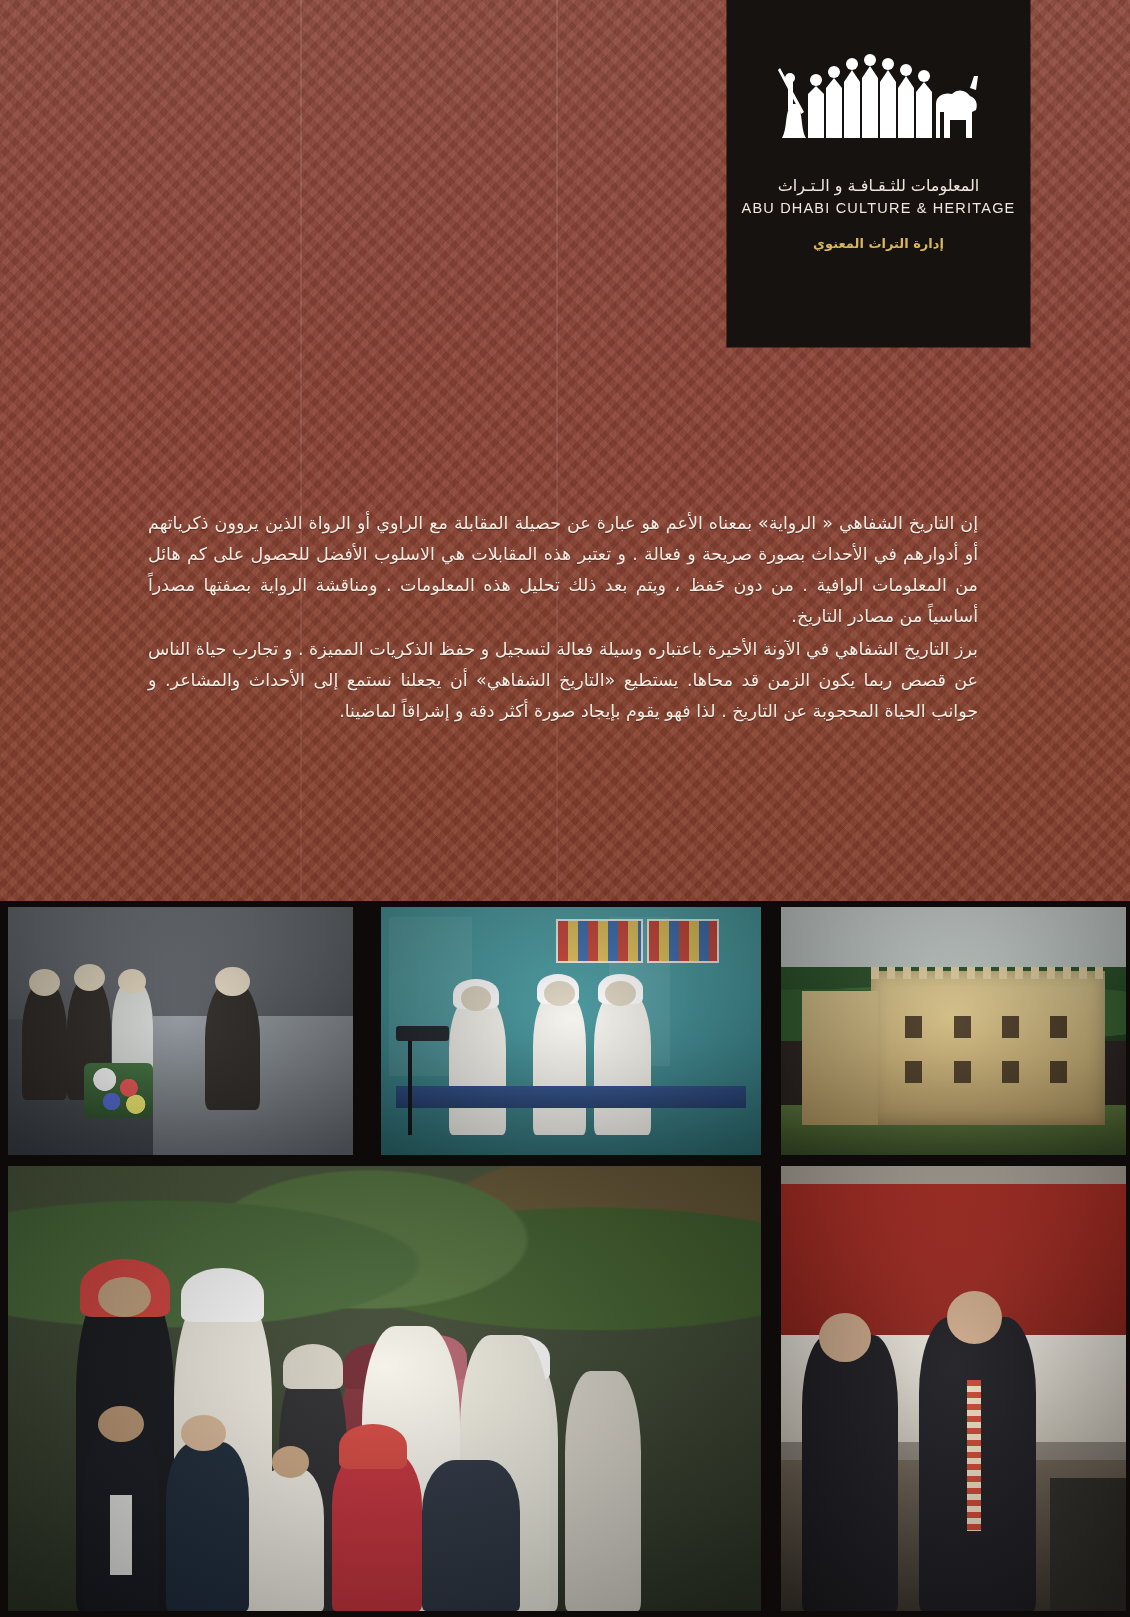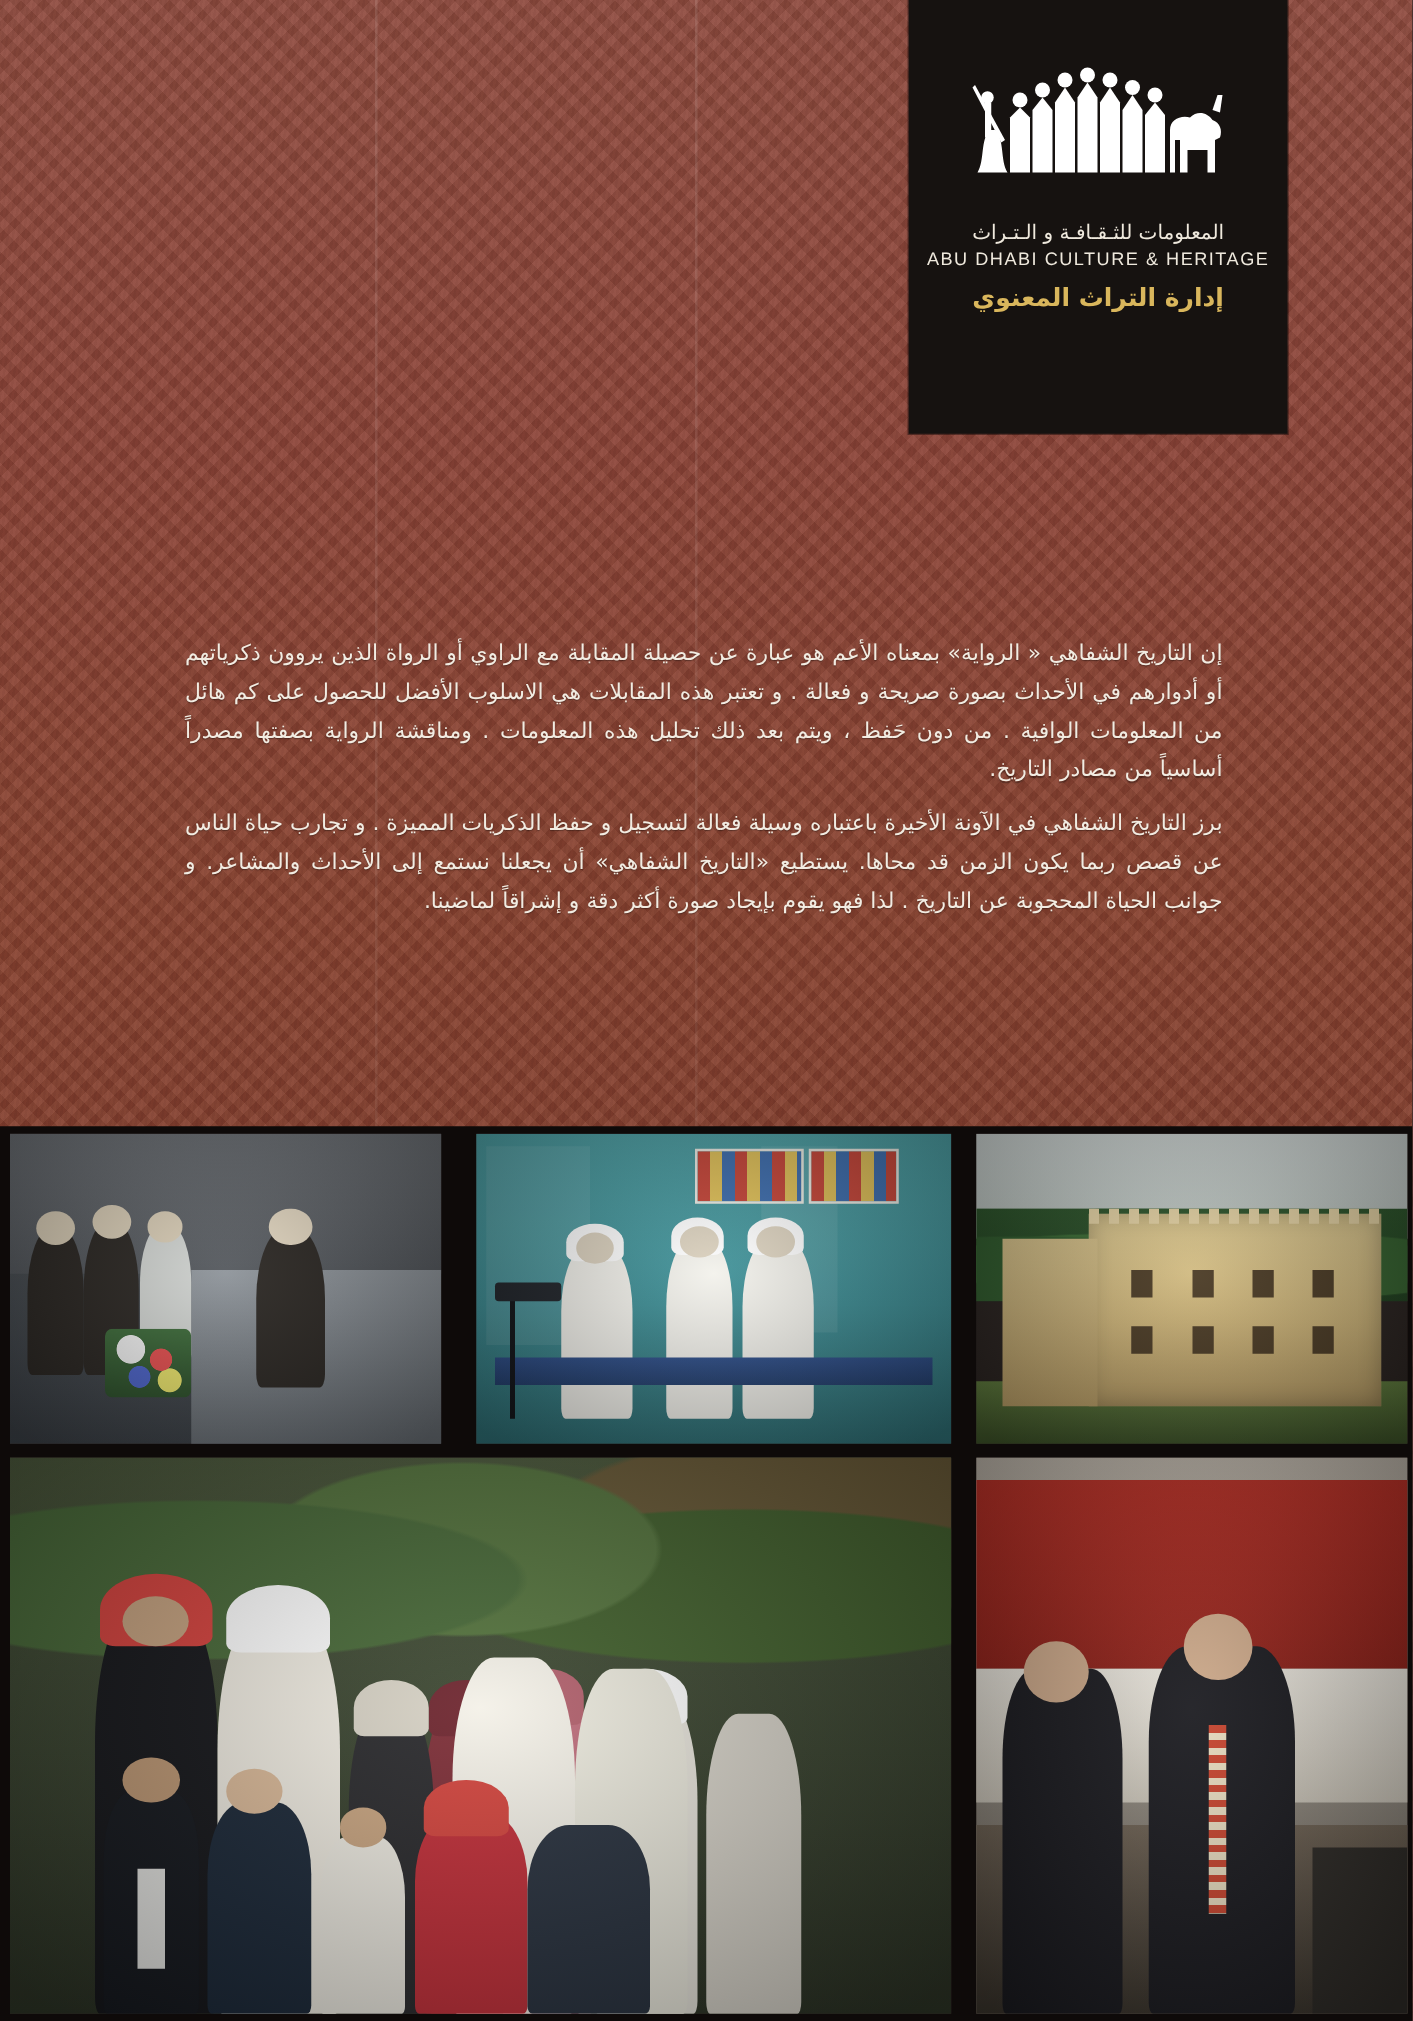--- a/index.html
+++ b/index.html
@@ -64,42 +64,42 @@
   }
   .logo-en {
     margin-top: 5px;
     font-size: 14.5px;
     letter-spacing: 1.2px;
     color: #efe9dd;
     direction: ltr;
     font-family: "Liberation Sans", sans-serif;
   }
   .logo-div {
-    margin-top: 10px;
-    font-size: 20px;
+    margin-top: 20px;
+    font-size: 13px;
     color: #d9b65c;
     direction: rtl;
     font-weight: bold;
   }
 
   
   .body-text {
     position: absolute;
     top: 508px;
     right: 152px;
     width: 830px;
     color: #f2ece2;
     direction: rtl;
     text-align: justify;
     font-size: 17.5px;
     line-height: 31px;
     text-shadow: 0 1px 1px rgba(0,0,0,0.35);
   }
   .body-text p { margin: 0 0 0 0; }
-  .body-text p + p { margin-top: 12px; }
+  .body-text p + p { margin-top: 2px; }
 
   
   .photos {
     position: absolute;
     left: 0;
     top: 901px;
     width: 1130px;
     height: 716px;
     background: #0e0a09;
   }

